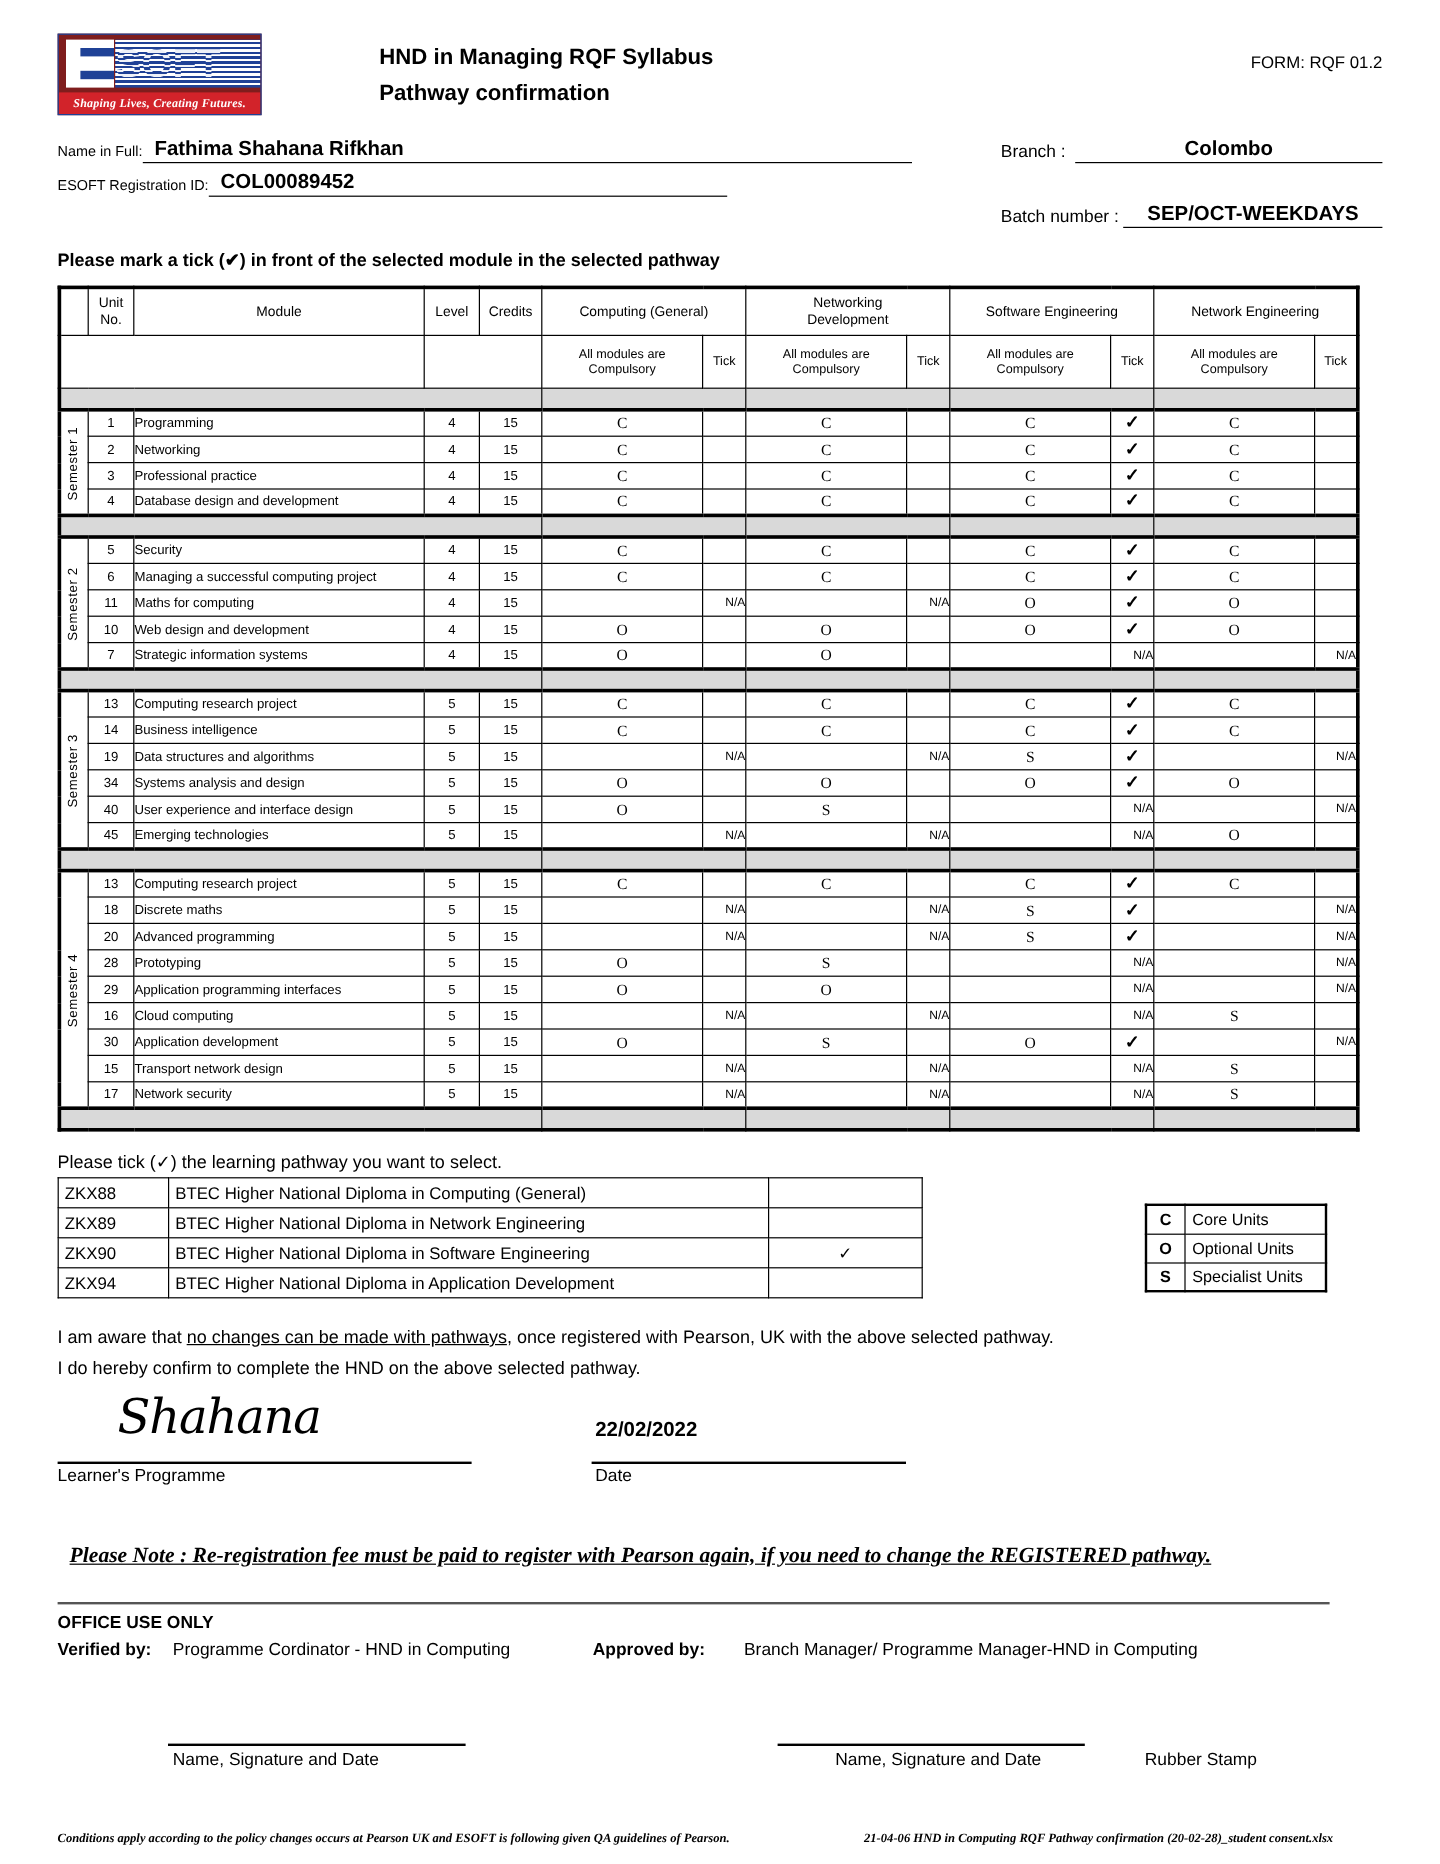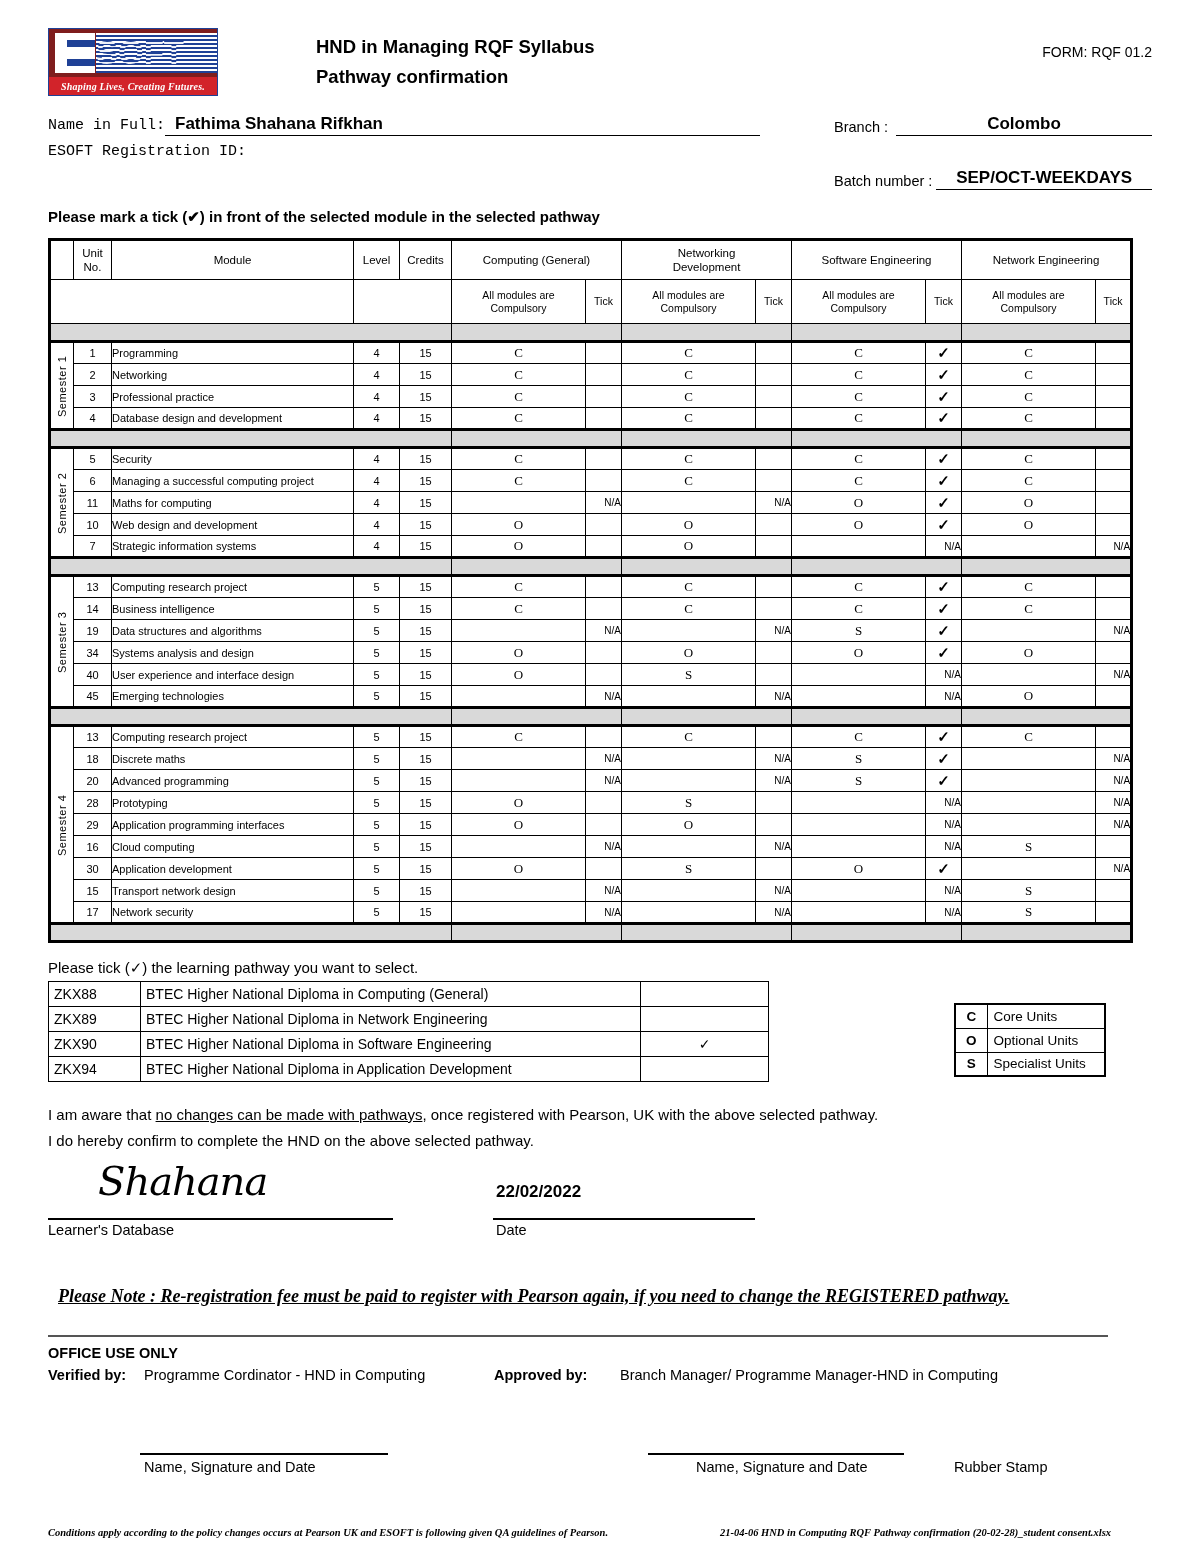--- a/index.html
+++ b/index.html
@@ -49,21 +49,21 @@
     font-family:"Liberation Serif", serif;
     display:flex; align-items:center; justify-content:center; letter-spacing:.2px;
   }
   .header-titles { flex:1; padding-left:98px; padding-top:8px; }
   .h-title { font-size:18.5px; font-weight:bold; line-height:30px; }
   .form-code { position:absolute; right:48px; top:44px; font-size:14px; }
 
   
   .id-block { margin-top:18px; position:relative; height:78px; }
   .row-line { display:flex; align-items:flex-end; }
-  .lbl { font-size:15px; line-height:20px; white-space:nowrap;font-family:Liberation Mono, monospace; }
+  .lbl { font-size:12px; line-height:20px; white-space:nowrap; }
   .uline { border-bottom:1.6px solid #000; flex:1; display:flex; align-items:flex-end; }
   .val { font-size:17px; font-weight:bold; padding-left:10px; padding-bottom:1px; white-space:nowrap; }
   .hint { font-size:13px; margin-top:2px; }
 
   .left-col { position:absolute; left:0; top:0; width:712px; }
   .right-col { position:absolute; right:0; top:0; width:318px; }
   .branch-row { display:flex; align-items:flex-end; }
   .branch-lbl { font-size:14.5px; white-space:nowrap; padding-bottom:1px; }
   .branch-val { flex:1; border-bottom:1.8px solid #000; text-align:center; font-size:17px; font-weight:bold; padding-bottom:1px; margin-left:8px; }
 
@@ -180,20 +180,23 @@
   <div class="id-block">
     <div class="left-col">
       <div class="row-line">
         <div class="lbl">Name in Full:</div>
         <div class="uline">
           <div class="val">Fathima Shahana Rifkhan</div>
         </div>
       </div>
       <div class="row-line" style="margin-top:6px;">
         <div class="lbl">ESOFT Registration ID:</div>
+        <div class="uline" style="max-width:432px;">
+          <div class="val">COL00089452</div>
+        </div>
       </div>
     </div>
     <div class="right-col">
       <div class="branch-row">
         <div class="branch-lbl">Branch :</div>
         <div class="branch-val">Colombo</div>
       </div>
       <div class="branch-row" style="margin-top:32px;">
         <div class="branch-lbl">Batch number :</div>
         <div class="branch-val" style="margin-left:4px;">SEP/OCT-WEEKDAYS</div>
@@ -697,21 +700,21 @@
   <div class="decl">
     <div>
       <span>I am aware that </span><u>no changes can be made with pathways</u><span>, once registered with Pearson, UK with the above selected pathway.</span>
     </div>
     <div>I do hereby confirm to complete the HND on the above selected pathway.</div>
   </div>
 
   <div class="sig-area">
     <div class="sig-script">Shahana</div>
     <div class="sig-line"></div>
-    <div class="sig-cap">Learner's Database</div>
+    <div class="sig-cap">Learner's Programme</div>
     <div class="date-val">22/02/2022</div>
     <div class="date-line"></div>
     <div class="date-cap">Date</div>
   </div>
 
   <div class="note">Please Note : Re-registration fee must be paid to register with Pearson again, if you need to change the REGISTERED pathway.</div>
 
   <div class="divider"></div>
 
   <div class="office-title">OFFICE USE ONLY</div>

